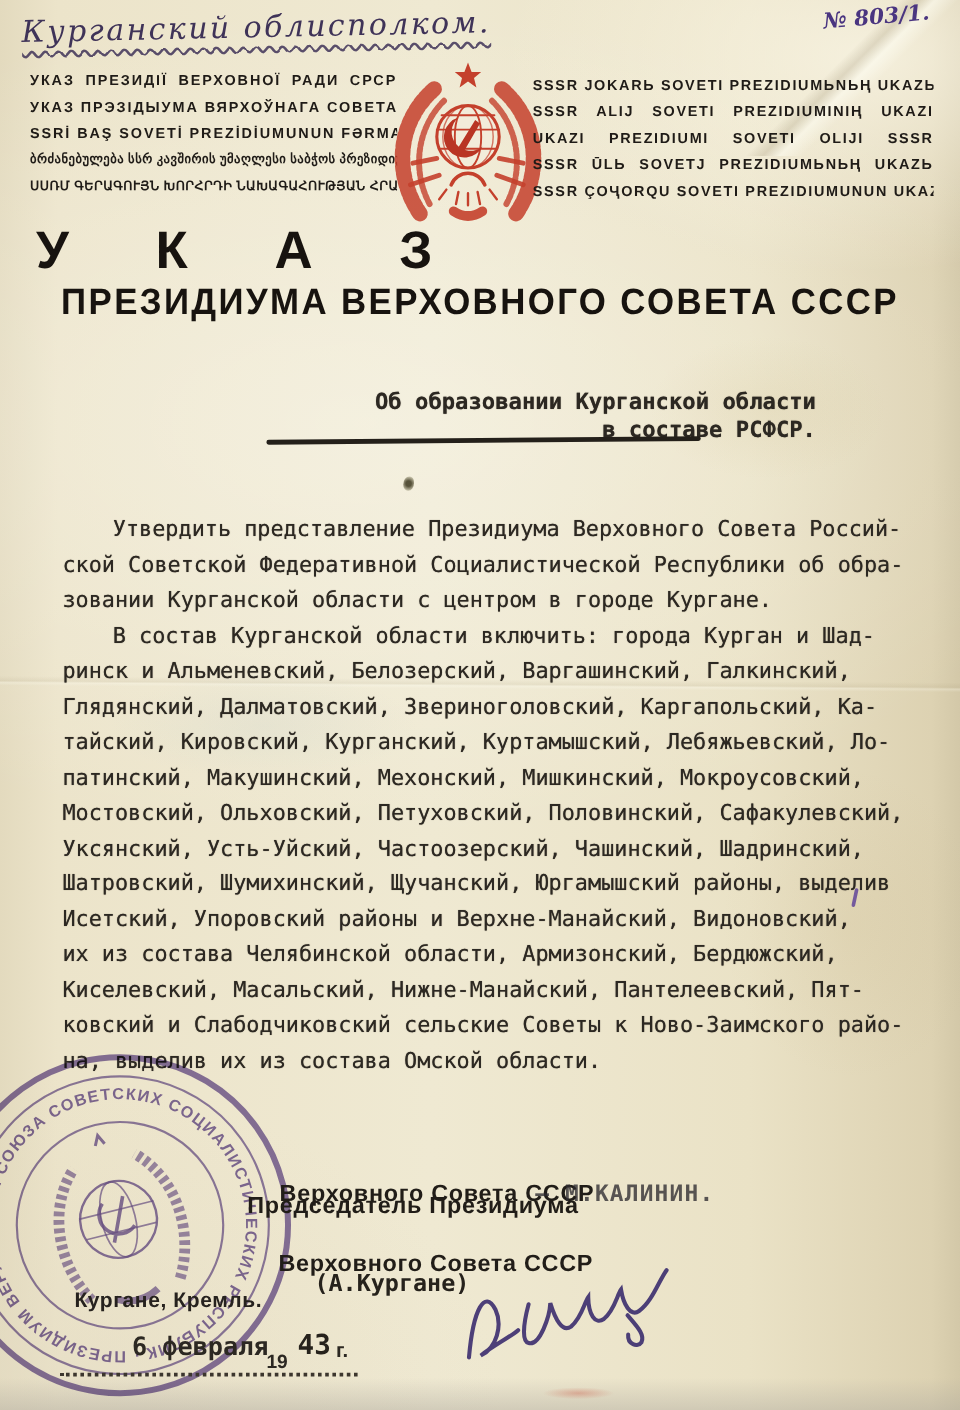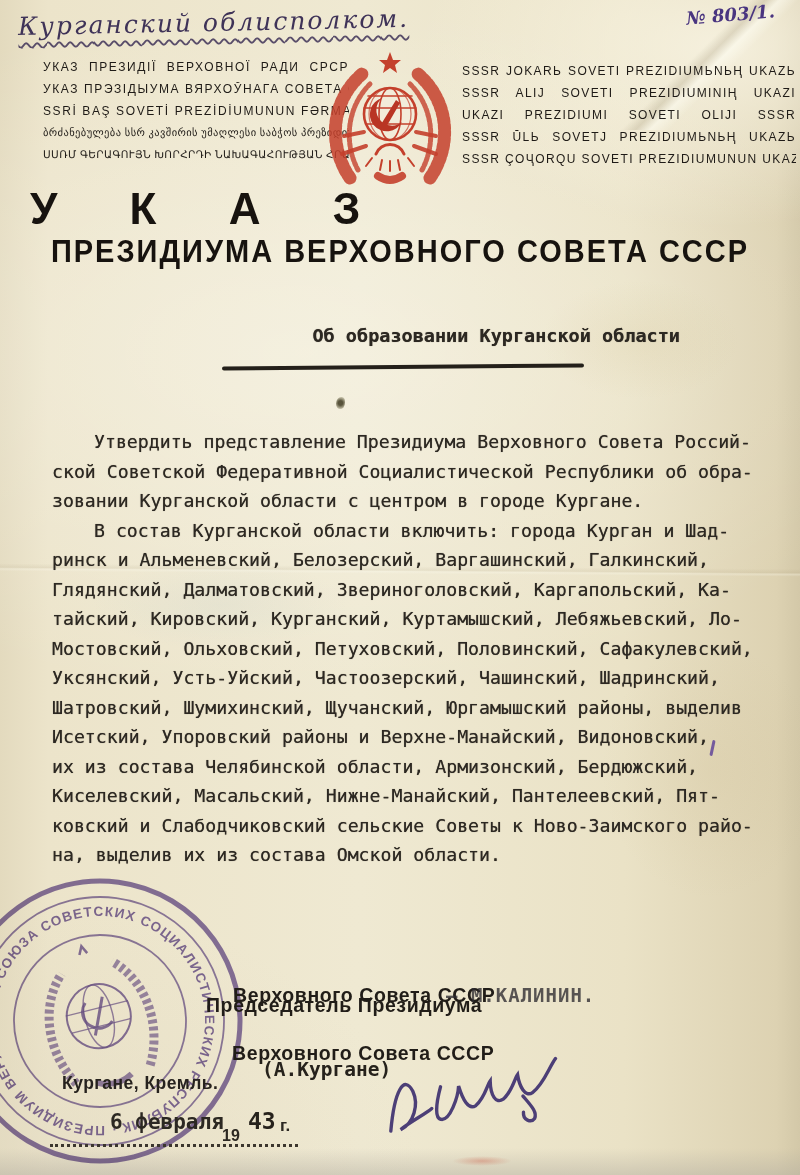--- a/index.html
+++ b/index.html
@@ -35,21 +35,21 @@
   .pen-mark{left:711px; top:740px; width:3px; height:16px; background:rgba(80,50,150,.75);
     border-radius:2px; transform:rotate(12deg);}
 
   
   .hand{font-family:"DejaVu Serif", serif; font-style:italic; color:#3f3358;}
   .note{left:18px; top:8px; font-size:25px; letter-spacing:2px; transform:rotate(-1.2deg);
     text-decoration:underline wavy rgba(63,51,88,.85) 1.5px; text-underline-offset:7px; white-space:nowrap;}
   .docnum{left:686px; top:4px; font-size:18px; font-weight:bold; color:#4a3580; transform:rotate(-5deg);}
 
   
-  .hdr-col{font-weight:normal; color:#1f1b17;margin-left:18px;}
+  .hdr-col{font-weight:bold; color:#1f1b17;}
   .hdr-line{white-space:nowrap; text-align:justify; text-align-last:justify; overflow:hidden;}
   .hdr-left{left:25px; top:60px; width:306px;}
   .hdr-left .hdr-line{height:22px; font-size:12px; letter-spacing:1.6px;}
   .hdr-left .hdr-line.small{font-size:10.5px; letter-spacing:.4px;}
   .hdr-right{left:444px; top:64px; width:334px;}
   .hdr-right .hdr-line{height:22px; font-size:12px; letter-spacing:1.4px;}
 
   
   .title1{left:0; top:184px; width:800px; font-size:44px; font-weight:bold;
     letter-spacing:30px; padding-left:30px; box-sizing:border-box; color:#17130f;
@@ -143,32 +143,34 @@
     <div class="hdr-line">UKAZI PREZIDIUMI SOVETI OLIJI SSSR</div>
     <div class="hdr-line">SSSR ŪLЬ SOVETJ PREZIDIUMЬNЬҢ UKAZЬ</div>
     <div class="hdr-line">SSSR ÇOҶORQU SOVETI PREZIDIUMUNUN UKAZЬ</div>
   </div>
 
   <div class="abs title1">У К А З</div>
   <div class="abs title2">ПРЕЗИДИУМА ВЕРХОВНОГО СОВЕТА СССР</div>
 
   <div class="abs tw subject">
     <div>Об образовании Курганской области</div>
+    <div>в составе РСФСР.</div>
   </div>
   <div class="abs subject-underline"></div>
   <div class="abs ink-blot"></div>
 
   <div class="abs tw body-block">
     <div class="bodyline indent">Утвердить представление Президиума Верховного Совета Россий-</div>
     <div class="bodyline">ской Советской Федеративной Социалистической Республики об обра-</div>
     <div class="bodyline">зовании Курганской области с центром в городе Кургане.</div>
     <div class="bodyline indent">В состав Курганской области включить: города Курган и Шад-</div>
     <div class="bodyline">ринск и Альменевский, Белозерский, Варгашинский, Галкинский,</div>
     <div class="bodyline">Глядянский, Далматовский, Звериноголовский, Каргапольский, Ка-</div>
     <div class="bodyline">тайский, Кировский, Курганский, Куртамышский, Лебяжьевский, Ло-</div>
+    <div class="bodyline">патинский, Макушинский, Мехонский, Мишкинский, Мокроусовский,</div>
     <div class="bodyline">Мостовский, Ольховский, Петуховский, Половинский, Сафакулевский,</div>
     <div class="bodyline">Уксянский, Усть-Уйский, Частоозерский, Чашинский, Шадринский,</div>
     <div class="bodyline">Шатровский, Шумихинский, Щучанский, Юргамышский районы, выделив</div>
     <div class="bodyline">Исетский, Упоровский районы и Верхне-Манайский, Видоновский,</div>
     <div class="bodyline">их из состава Челябинской области, Армизонский, Бердюжский,</div>
     <div class="bodyline">Киселевский, Масальский, Нижне-Манайский, Пантелеевский, Пят-</div>
     <div class="bodyline">ковский и Слабодчиковский сельские Советы к Ново-Заимского райо-</div>
     <div class="bodyline">на, выделив их из состава Омской области.</div>
   </div>
   <div class="abs pen-mark"></div>

